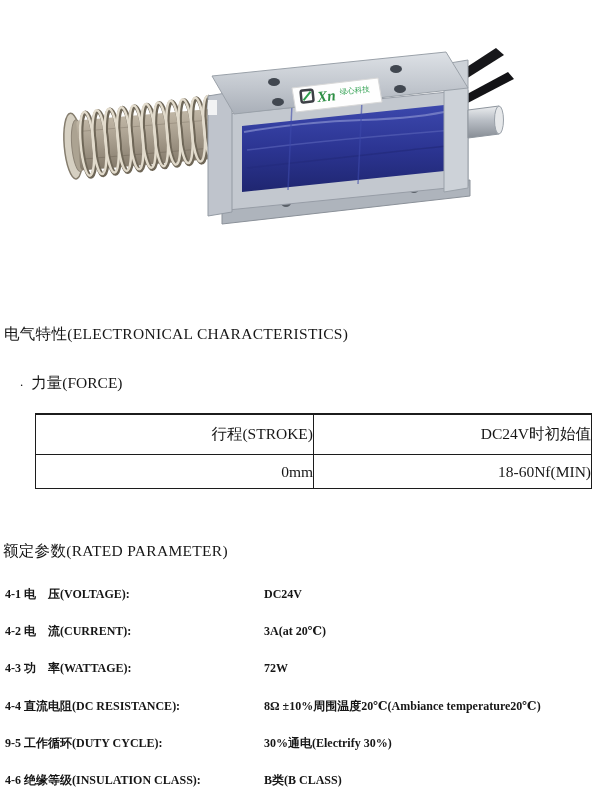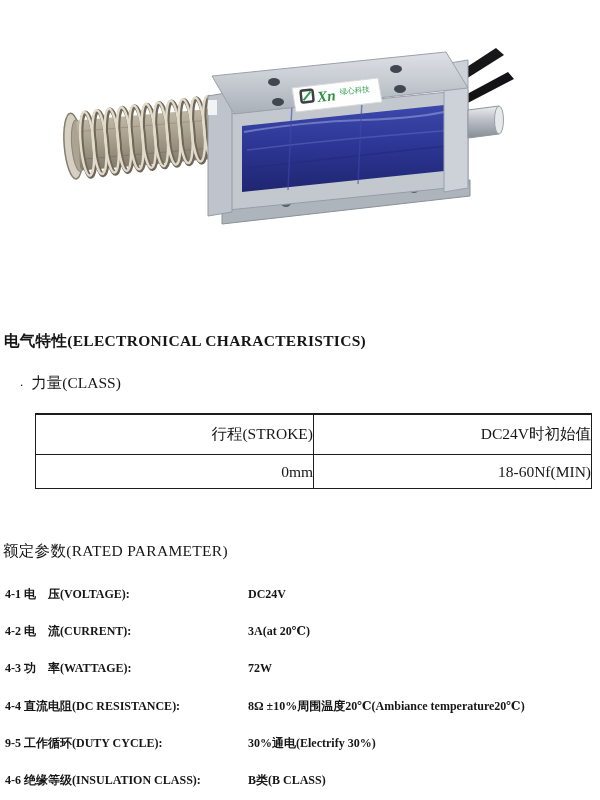--- a/index.html
+++ b/index.html
@@ -3,39 +3,39 @@
 <meta charset="utf-8">
 <style>
   html,body{margin:0;padding:0;}
   body{
     width:600px;height:800px;position:relative;overflow:hidden;
     background:#ffffff;color:#161616;
     font-family:"Liberation Serif","DejaVu Serif",serif;
   }
   .photo{position:absolute;left:62px;top:38px;width:456px;height:204px;}
   .sec-title{position:absolute;font-size:15.5px;letter-spacing:.3px;white-space:nowrap;}
-  #sec-electrical{left:4px;top:331px;font-weight:bold;}
+  #sec-electrical{left:4px;top:324px;}
   #force-line{left:20px;top:373px;font-size:15.5px;position:absolute;white-space:nowrap;}
   #force-line .bullet{display:inline-block;margin-right:8px;font-size:13px;transform:translateY(-2px);}
   #sec-rated{left:3px;top:541px;}
 
   table.force{
     position:absolute;left:35px;top:413px;width:557px;
     border-collapse:collapse;table-layout:fixed;text-align:right;
     font-size:15.5px;
   }
   table.force td{border:1.5px solid #1c1c1c;padding:0;}
   table.force tr.hdr td{height:39px;border-top:2.5px solid #1c1c1c;}
   table.force tr.r1 td{height:35px;}
   table.force tr.r2 td{height:33px;}
 
   .params{position:absolute;left:5px;top:576px;width:594px;}
   .param-row{height:37.2px;display:flex;align-items:center;font-size:12px;font-weight:bold;}
   .param-label{flex:0 0 243px;white-space:nowrap;}
-  .param-value{white-space:nowrap;}
+  .param-value{white-space:nowrap;margin-left:16px;}
 </style>
 </head>
 <body>
 
 <div class="photo">
   <svg width="456" height="204" viewBox="0 0 456 204">
     <defs>
       <linearGradient id="gm" x1="0" y1="0" x2="0" y2="1">
         <stop offset="0" stop-color="#dde1e6"></stop>
           <stop offset="0.55" stop-color="#c2c7ce"></stop>
@@ -137,21 +137,21 @@
           <text x="278" y="57" font-size="7.5" fill="#2fa050" font-family="Liberation Serif, serif">绿心科技</text>
         </g>
       </g>
     </g>
   </svg>
 </div>
 
 <div class="sec-title" id="sec-electrical">电气特性(ELECTRONICAL CHARACTERISTICS)</div>
 
 <div id="force-line">
-  <span class="bullet">.</span><span>力量(CLASS)</span>
+  <span class="bullet">.</span><span>力量(FORCE)</span>
 </div>
 
 <table class="force">
   <colgroup>
       <col style="width:50%">
       <col>
     </colgroup>
   <tbody>
     <tr class="hdr">
       <td>行程(STROKE)</td>

